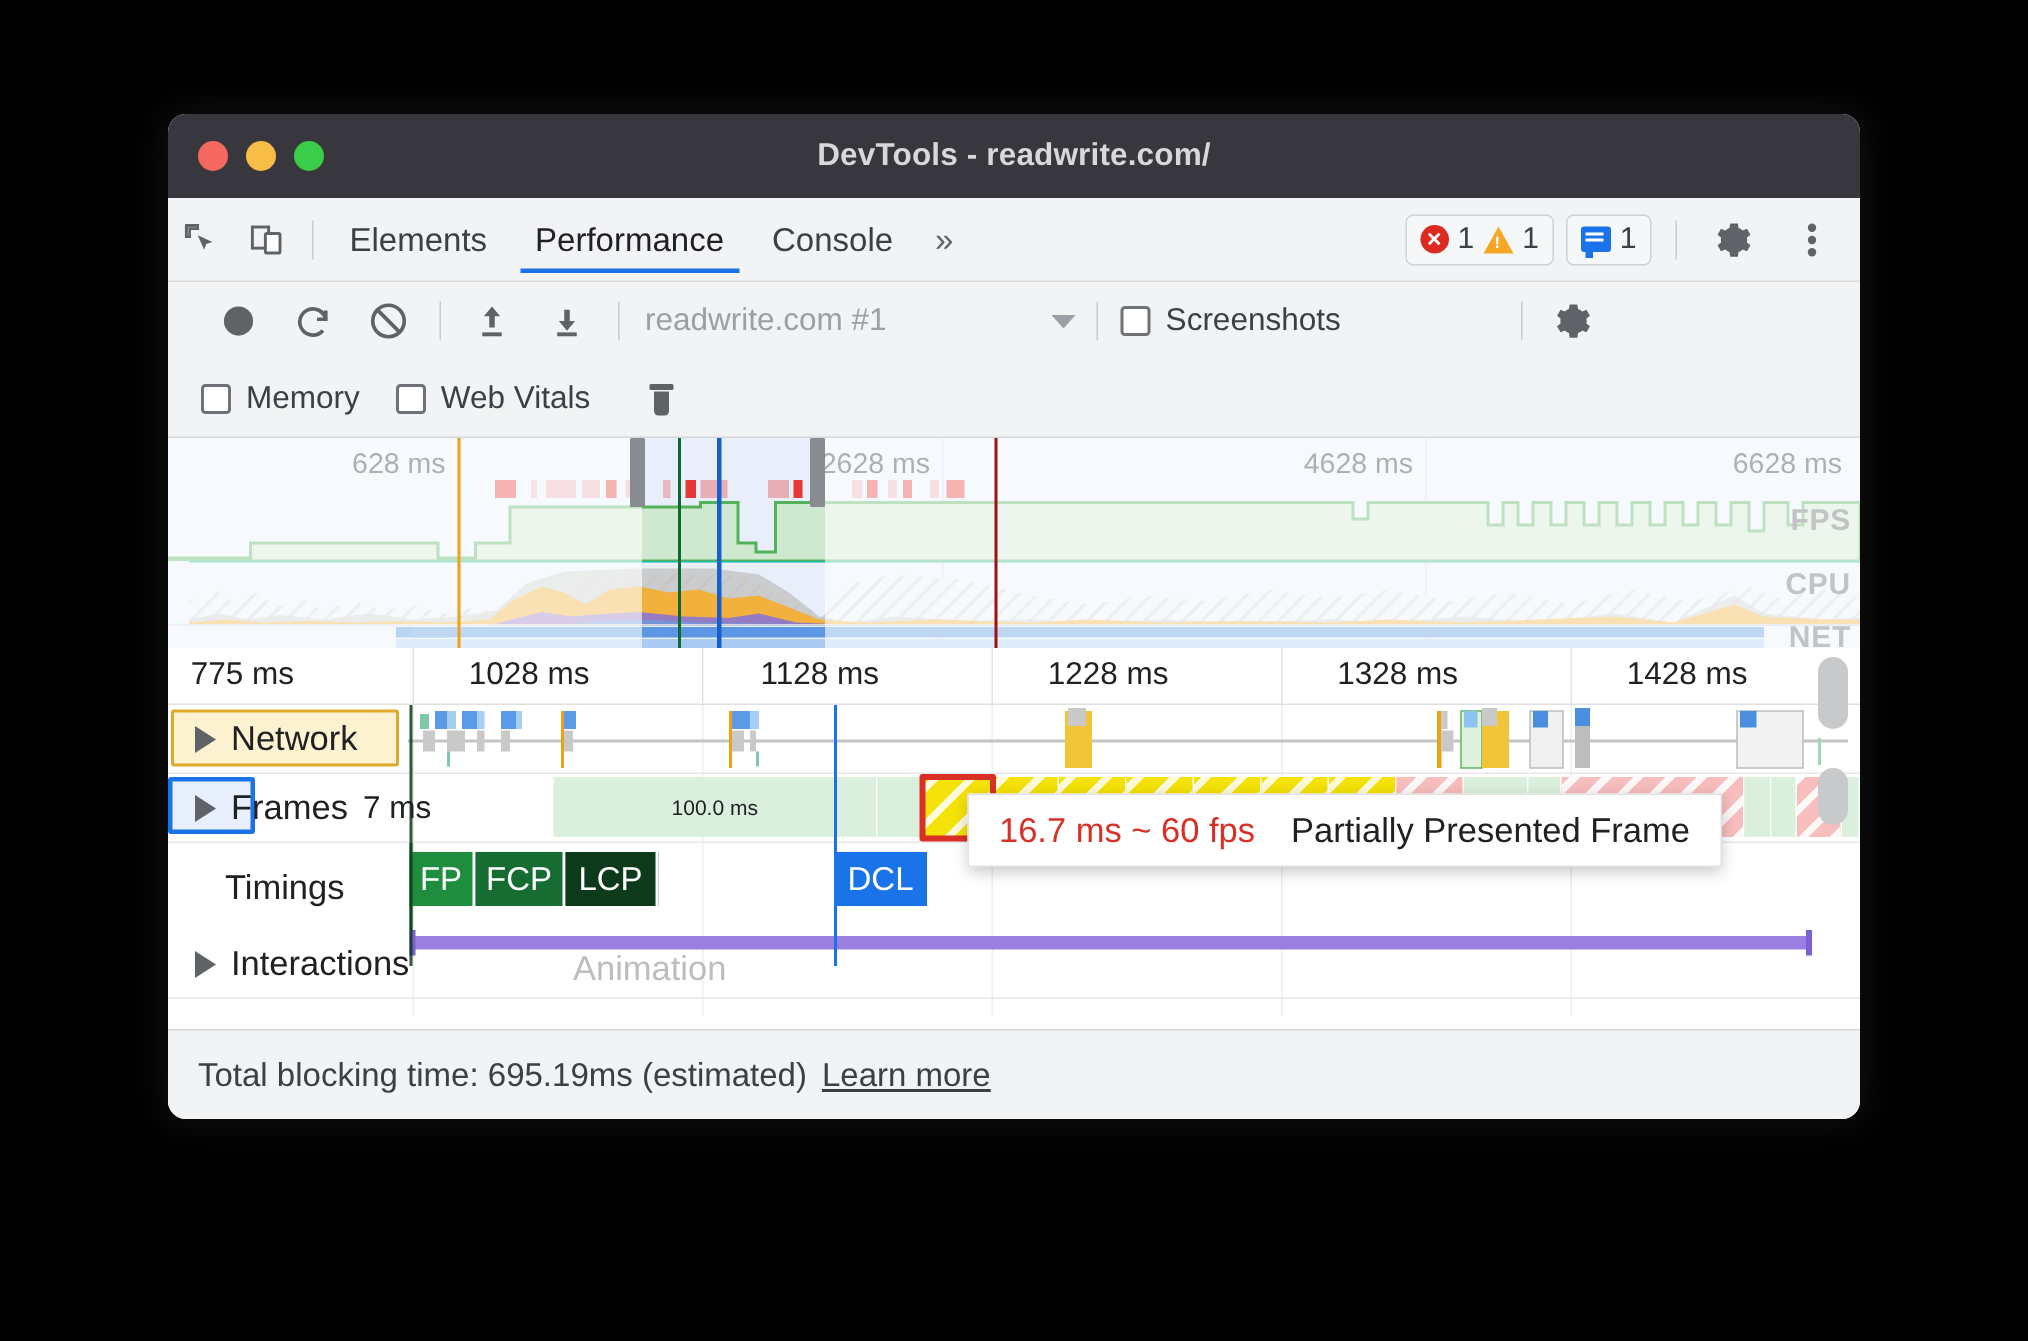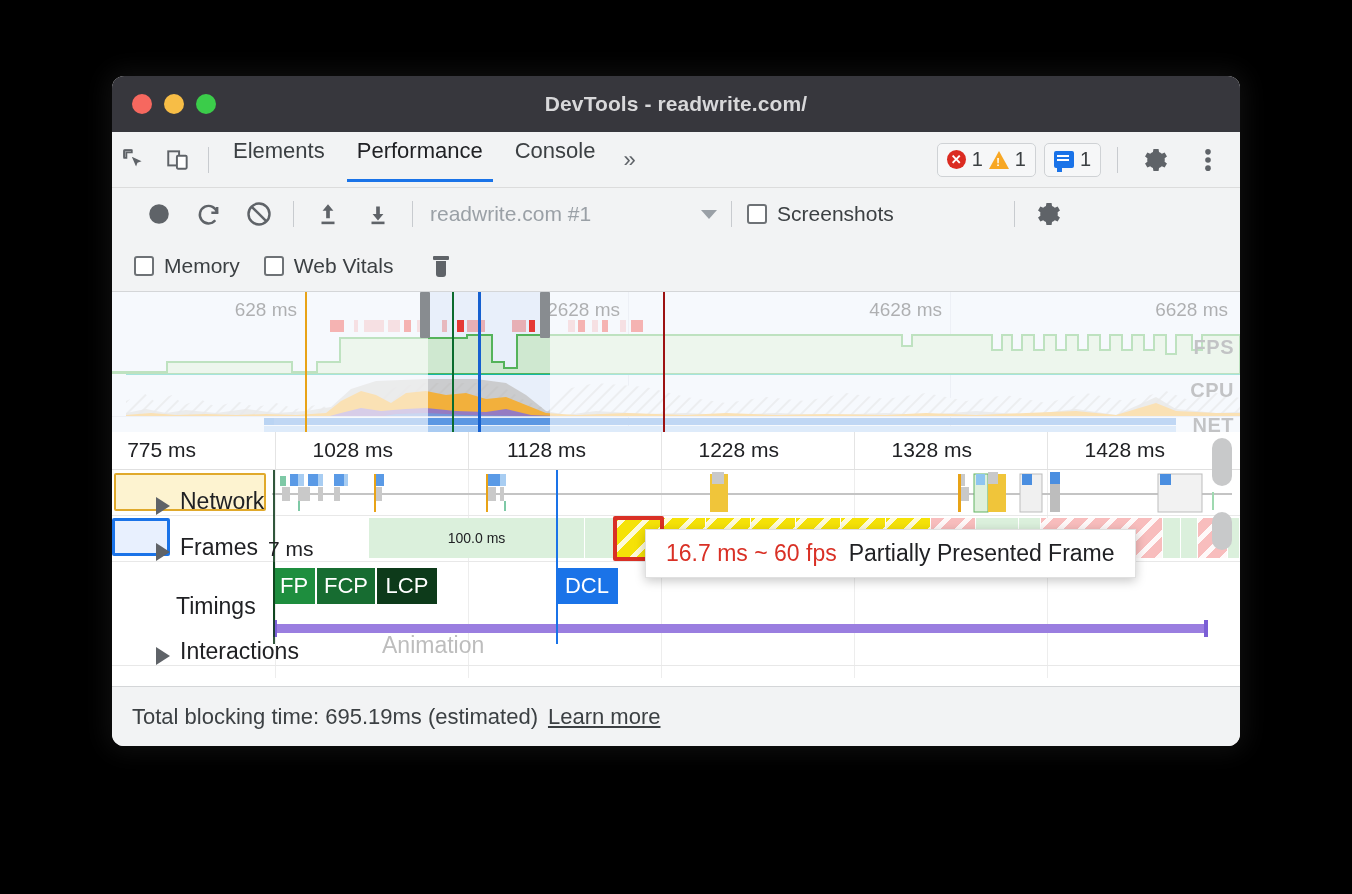--- a/index.html
+++ b/index.html
@@ -40,21 +40,21 @@
     display: flex; align-items: center; gap: 0;
     border-bottom: 1px solid #dcdcdc;
     position: relative;
   }
   .icon-btn {
     width: 44px; height: 44px; display: flex; align-items: center; justify-content: center;
     color: #5f6368;
   }
   .tb-sep { width: 1px; height: 26px; background: #c8cbcf; margin: 0 8px; }
   .tab {
-    padding: 0 16px; height: 44px; display: flex; align-items: flex-start;
+    padding: 0 16px; height: 44px; display: flex; align-items: center;
     font-size: 22px; color: #3c4043; position: relative; white-space: nowrap;
   }
   .tab.active { color: #202124; font-weight: normal; }
   .tab.active::after {
     content: ""; position: absolute; left: 6px; right: 6px; bottom: 0;
     height: 3px; background: #1a73e8;
   }
   .chev { font-size: 22px; color: #5f6368; padding: 0 12px; }
   .counter-group {
     display: flex; align-items: center; gap: 8px; margin-left: auto; padding-right: 10px;
@@ -141,24 +141,23 @@
   .d-ruler { position: relative; height: 38px; background: #fff; border-bottom: 1px solid #e0e0e0; }
   .d-tick { position:absolute; top:0; bottom:0; width:1px; background:#e4e4e4; }
   .d-tick-label {
     position:absolute; top: 6px; font-size: 21px; color: #202124;
     transform: translateX(-100%); padding-right: 9px; white-space: nowrap;
   }
   .tracks { position: relative; }
   .gridcol { position:absolute; top:0; bottom:0; width:1px; background:#ededed; }
   .track { position: relative; border-bottom: 1px solid #e8e8e8; }
   .track-label {
-    position: absolute; left: 0; top: 0; bottom: 0; display: flex; align-items: flex-end;
+    position: absolute; left: 0; top: 0; bottom: 0; display: flex; align-items: center;
     font-size: 23px; color: #202124; z-index: 6; padding-left: 18px; gap: 10px;
     white-space: nowrap;
-    margin-left: 26px;
   }
   .tri {
     width:0; height:0; border-top:9px solid transparent; border-bottom:9px solid transparent;
     border-left:14px solid #5f6368;
   }
   .sel-net {
     position:absolute; left:2px; top:3px; width:152px; height:38px;
     background:#fdf3d0; border:2px solid #e0a92b; border-radius:2px; z-index:4;
   }
   .sel-frames {
@@ -198,21 +197,21 @@
     position:absolute; top:6px; height:36px; display:flex; align-items:center; justify-content:center;
     color:#fff; font-size:22px; border-right:2px solid #fff; white-space:nowrap;
   }
   .timing-stem { position:absolute; width:2px; }
 
   .vmark { position:absolute; width:2px; z-index:5; }
 
   .tooltip {
     position:absolute; background:#fff; border:1px solid #e0e0e0;
     box-shadow: 0 3px 10px rgba(0,0,0,.22);
-    padding: 10px 20px; display:flex; gap:12px; align-items:baseline;
+    padding: 10px 20px; display:flex; gap:24px; align-items:baseline;
     font-size: 23px; z-index: 30; white-space: nowrap;
   }
   .tt-red { color:#d93025; }
   .tt-dark { color:#202124; }
 
   .scrollthumb {
     position:absolute; width:20px; border-radius:10px; background:#c8c9ca;
   }
 
   .statusbar {

